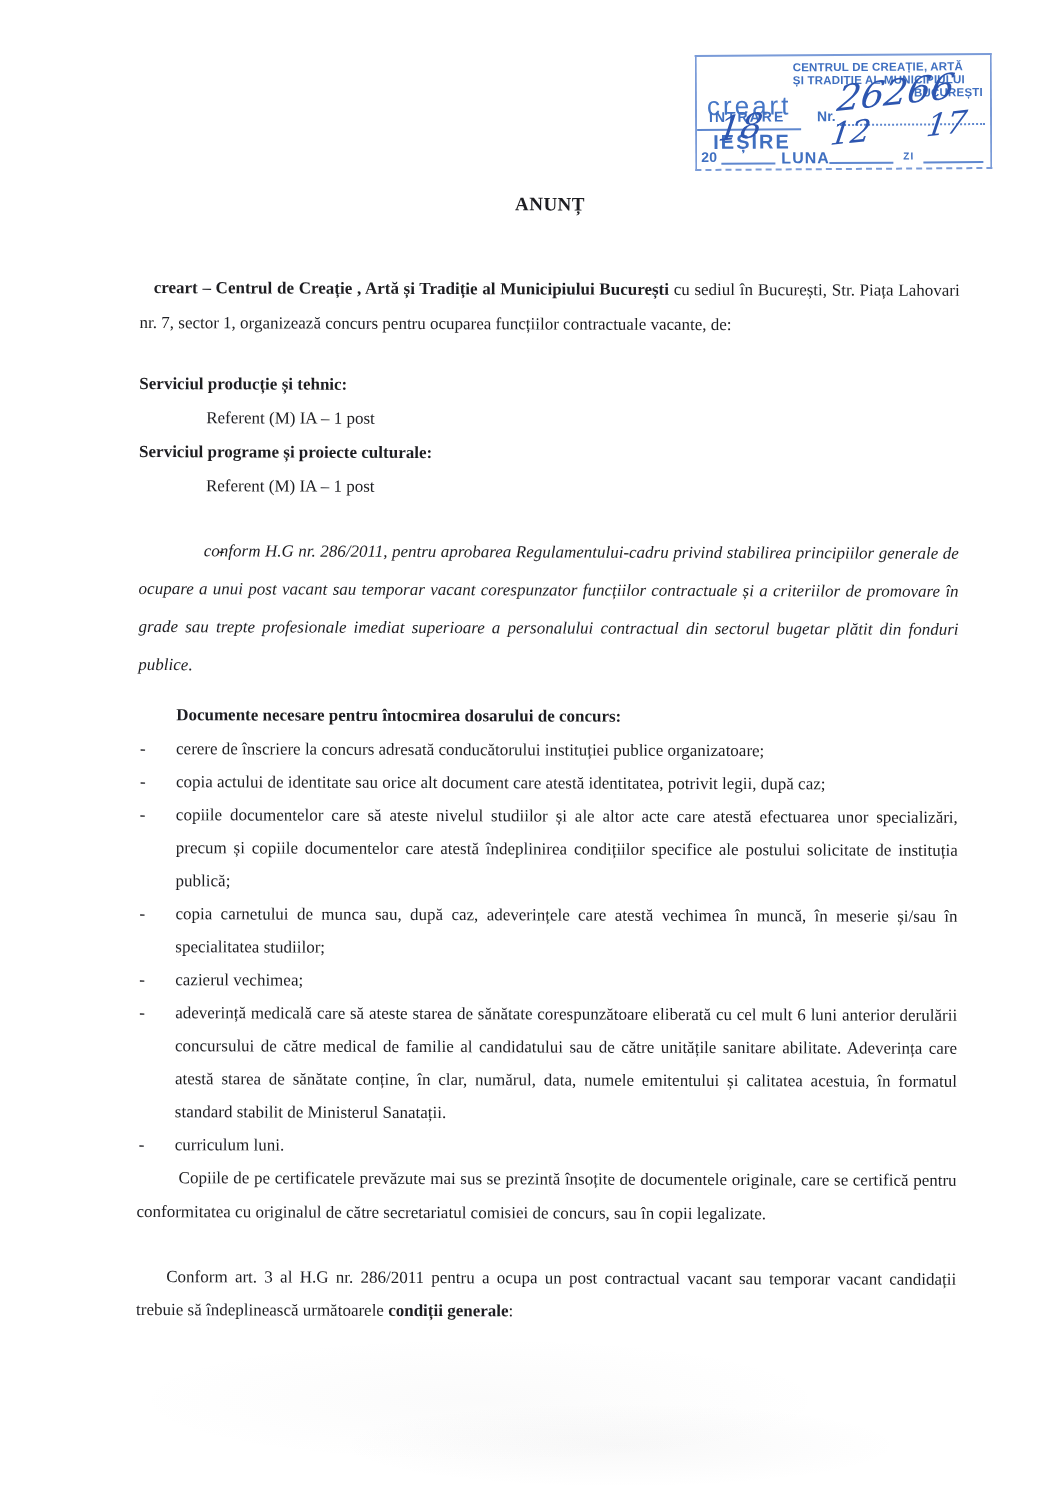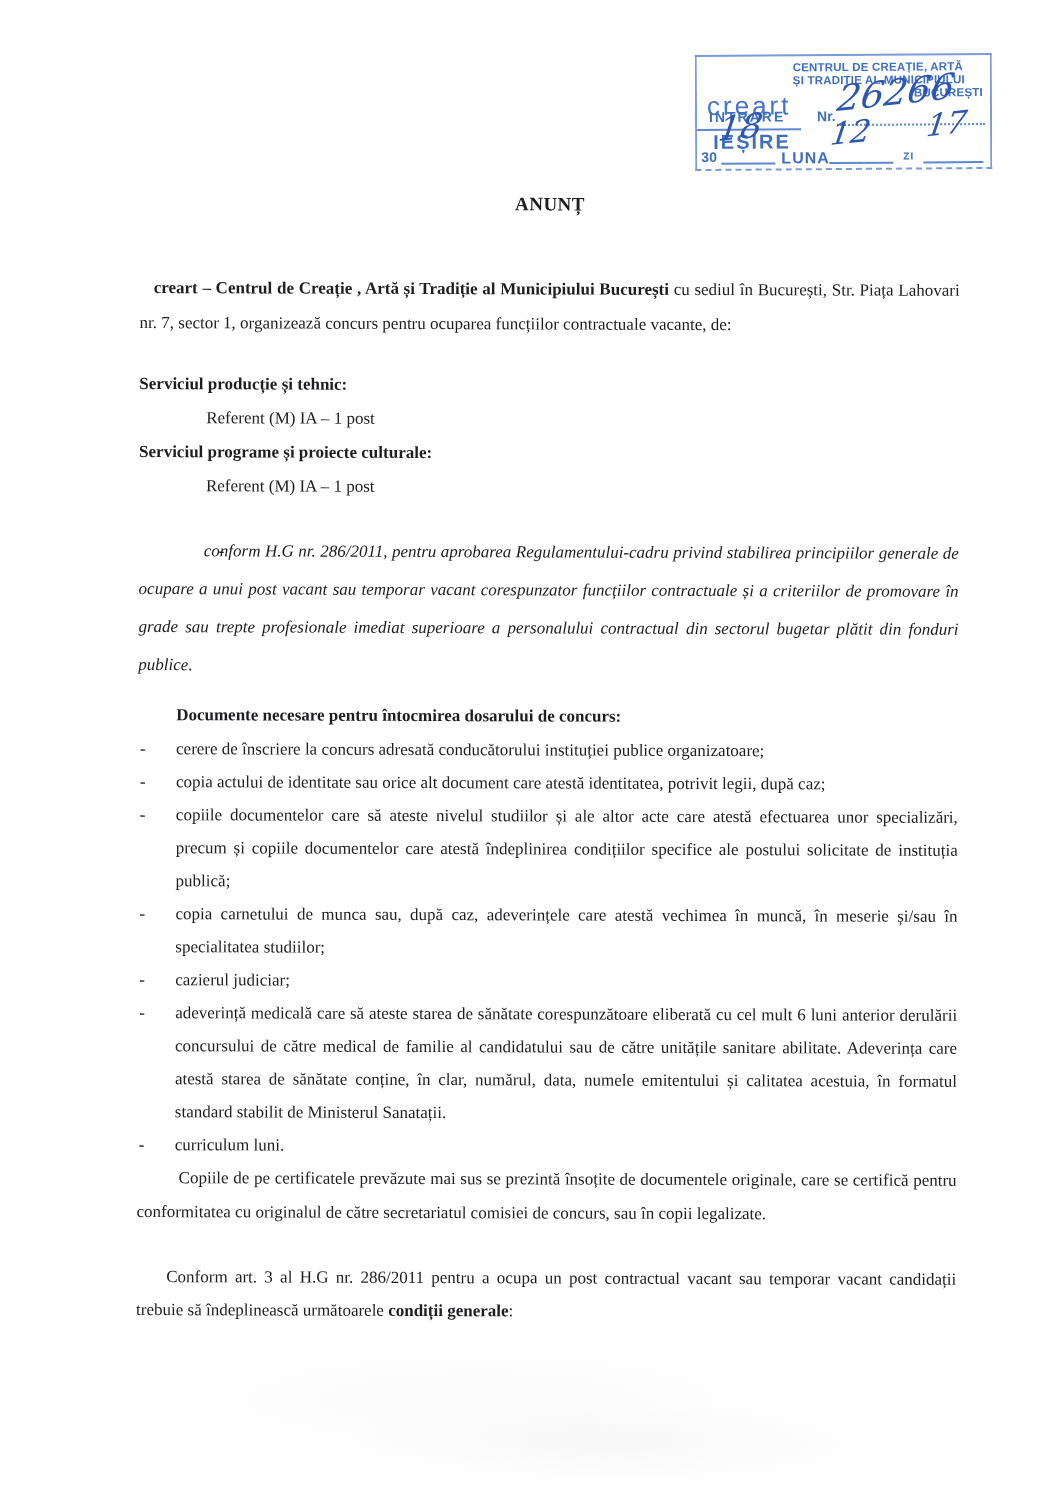--- a/index.html
+++ b/index.html
@@ -97,21 +97,21 @@
       <span style="position:static">CENTRUL DE CREAȚIE, ARTĂ</span>
       <span style="position:static">ȘI TRADIȚIE AL MUNICIPIULUI</span>
       <span class="l3" style="position:static">BUCUREȘTI</span>
     </div>
     <span class="st-intrare-line"></span>
     <span class="st-intrare">INTRARE</span>
     <span class="st-iesire">IEȘIRE</span>
     <span class="st-nr">Nr.</span>
     <span class="st-nr-line"></span>
     <span class="hw hw-nr">26266</span>
-    <span class="st-20">30</span>
+    <span class="st-20">20</span>
     <span class="st-uline u-year"></span>
     <span class="hw hw-year">18</span>
     <span class="st-luna">LUNA</span>
     <span class="st-uline u-luna"></span>
     <span class="hw hw-luna">12</span>
     <span class="st-zi">ZI</span>
     <span class="st-uline u-zi"></span>
     <span class="hw hw-zi">17</span>
   </div>
 
@@ -130,21 +130,21 @@
 
       <p class="legal"><span class="dash">-</span><i>conform H.G nr. 286/2011, pentru aprobarea Regulamentului-cadru privind stabilirea principiilor generale de ocupare a unui post vacant sau temporar vacant corespunzator funcțiilor contractuale și a criteriilor de promovare în grade sau trepte profesionale imediat superioare a personalului contractual din sectorul bugetar plătit din fonduri publice.</i></p>
 
       <p class="doc-heading">Documente necesare pentru întocmirea dosarului de concurs:</p>
 
       <ul class="doc-list">
         <li><span class="dash">-</span><span>cerere de înscriere la concurs adresată conducătorului instituției publice organizatoare;</span></li>
         <li><span class="dash">-</span><span>copia actului de identitate sau orice alt document care atestă identitatea, potrivit legii, după caz;</span></li>
         <li><span class="dash">-</span><span>copiile documentelor care să ateste nivelul studiilor și ale altor acte care atestă efectuarea unor specializări, precum și copiile documentelor care atestă îndeplinirea condițiilor specifice ale postului solicitate de instituția publică;</span></li>
         <li><span class="dash">-</span><span>copia carnetului de munca sau, după caz, adeverințele care atestă vechimea în muncă, în meserie și/sau în specialitatea studiilor;</span></li>
-        <li><span class="dash">-</span><span>cazierul judiciar;</span></li>
+        <li><span class="dash">-</span><span>cazierul vechimea;</span></li>
         <li><span class="dash">-</span><span>adeverință medicală care să ateste starea de sănătate corespunzătoare eliberată  cu cel mult 6 luni anterior derulării concursului de către medical de familie al candidatului sau de către unitățile sanitare abilitate. Adeverința care atestă starea de sănătate conține, în clar, numărul, data, numele  emitentului și calitatea acestuia, în formatul standard stabilit de Ministerul Sanatații.</span></li>
         <li><span class="dash">-</span><span>curriculum luni.</span></li>
       </ul>
 
       <p class="copies">Copiile de pe certificatele prevăzute mai sus se prezintă însoțite de documentele originale, care se certifică pentru conformitatea cu originalul de către secretariatul comisiei de concurs, sau în copii legalizate.</p>
 
       <p class="conform"><span>Conform art. 3 al H.G nr. 286/2011 pentru a ocupa un post contractual vacant sau temporar vacant candidații trebuie să îndeplinească următoarele </span><b>condiții generale</b><span>:</span></p>
     </div>
   </div>
 

